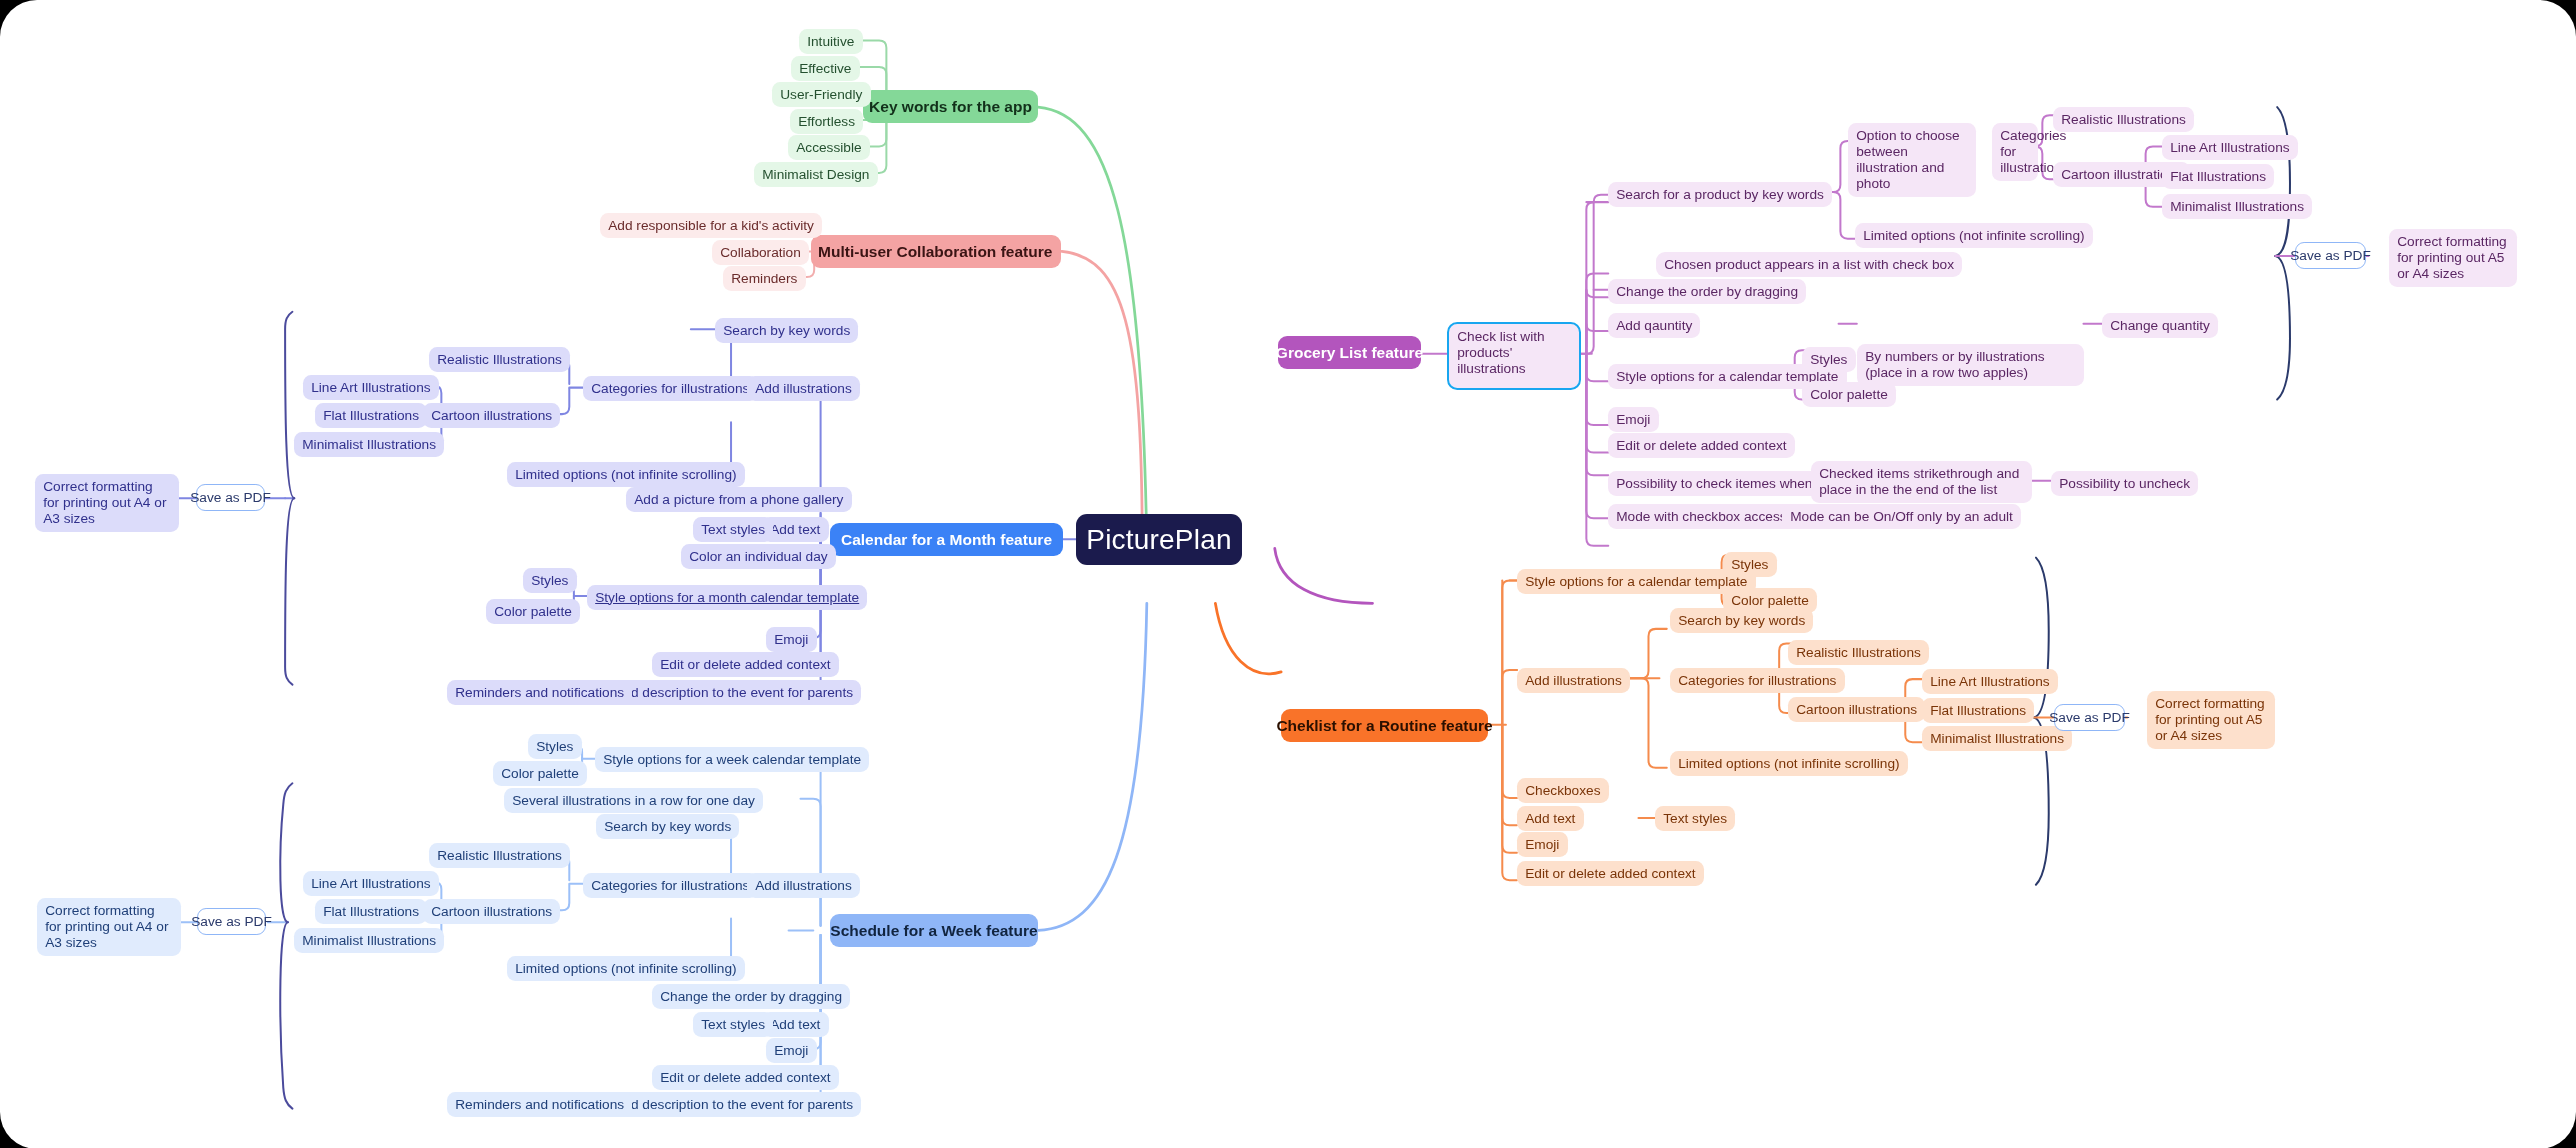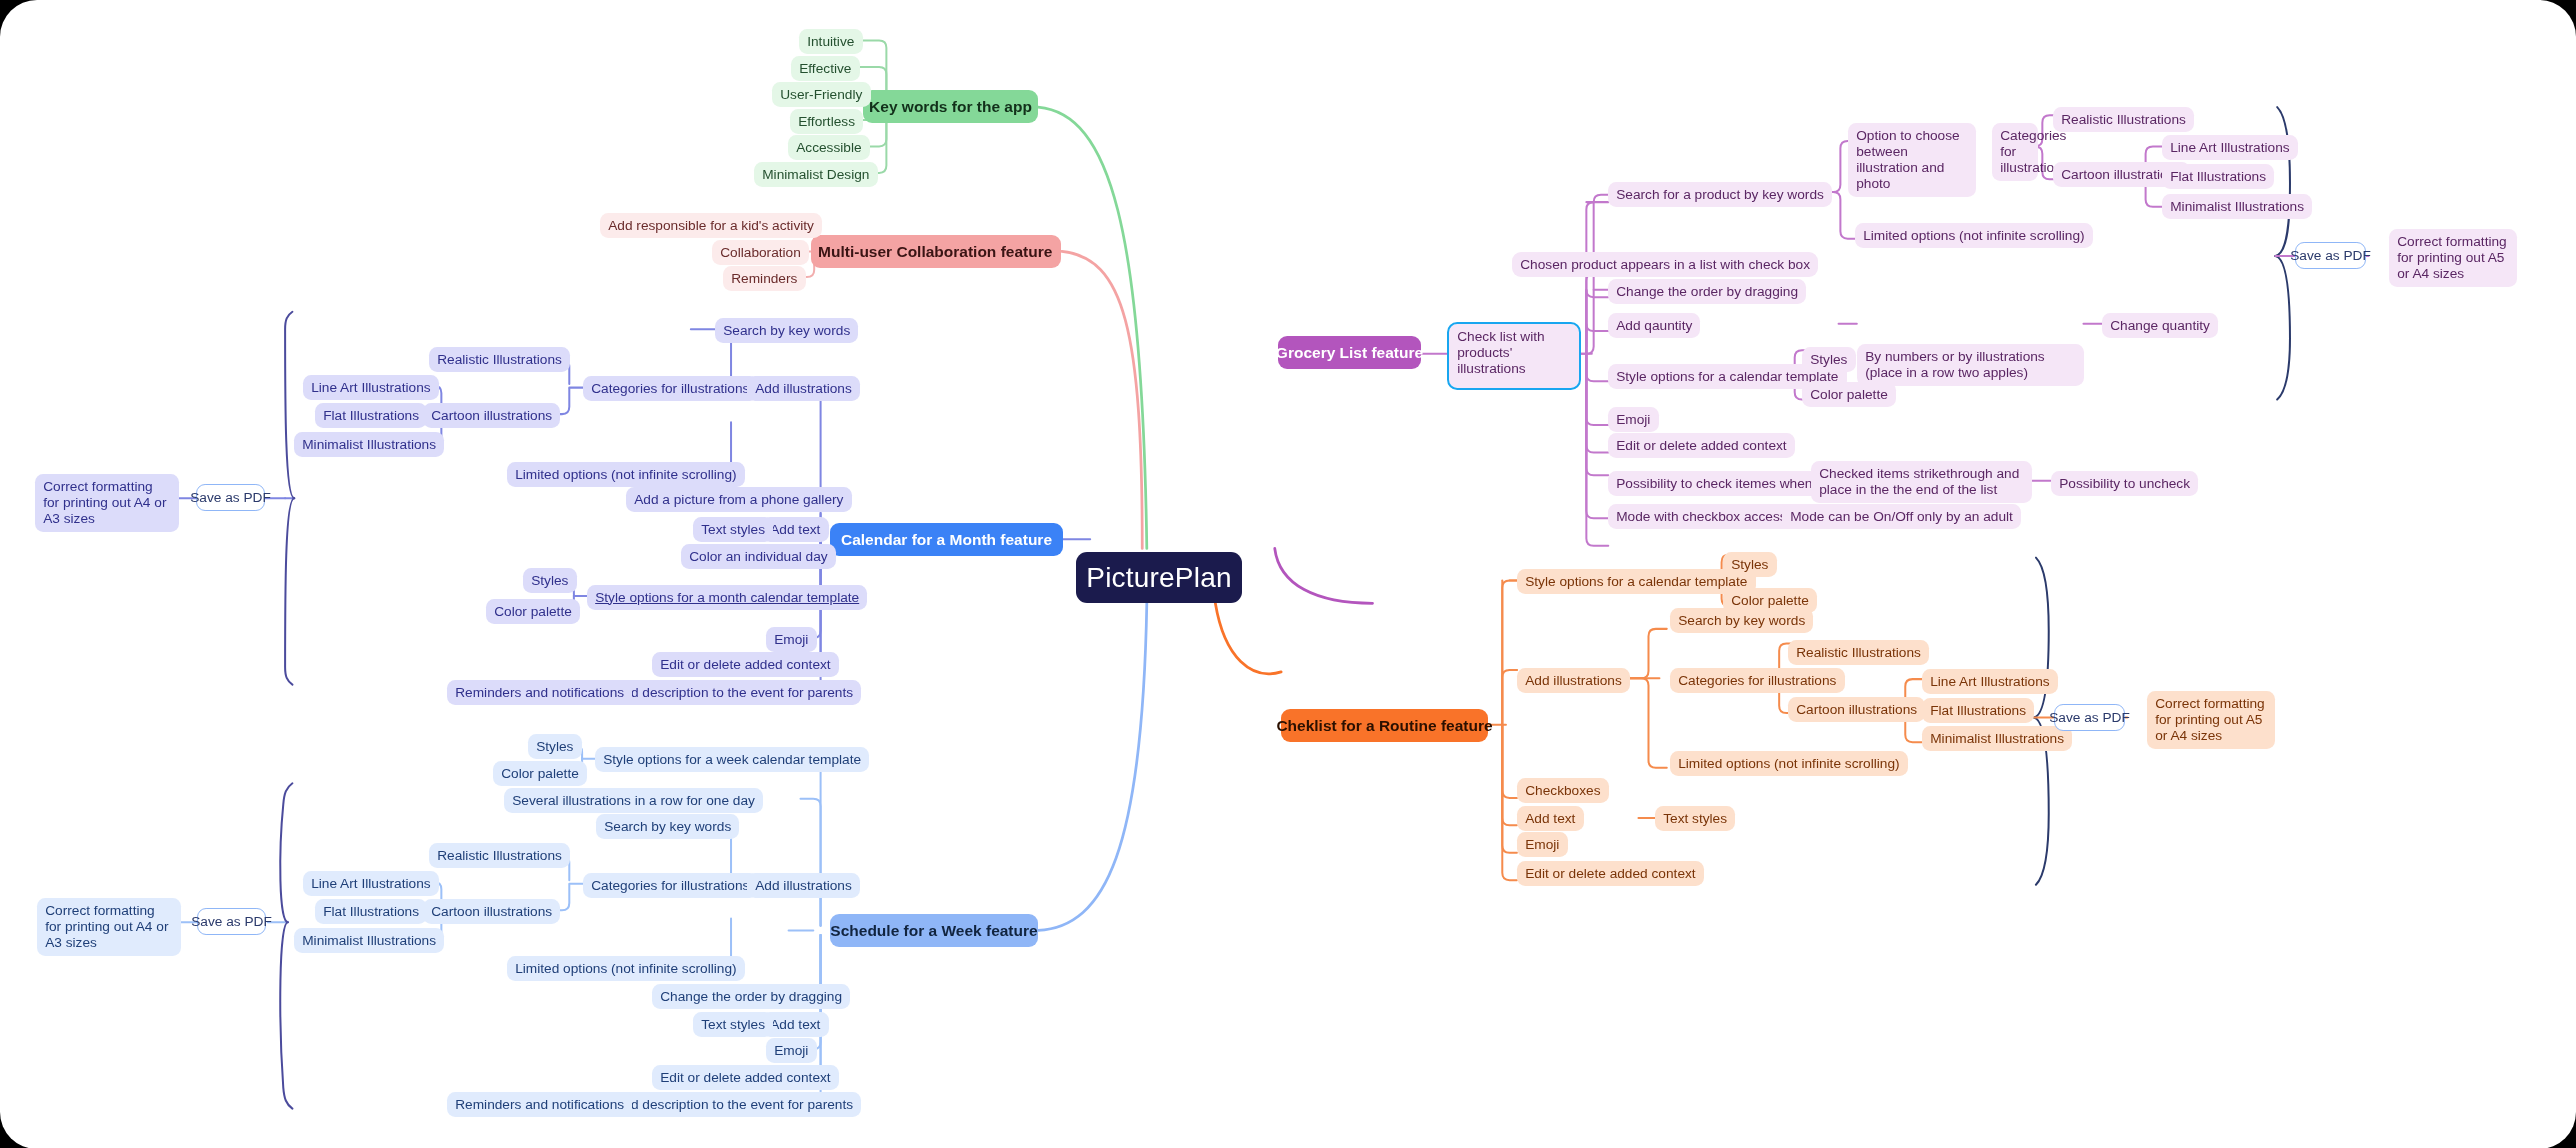--- a/index.html
+++ b/index.html
@@ -5,21 +5,21 @@
   html,body{margin:0;padding:0;background:#000;}
   body{width:2576px;height:1149px;overflow:hidden;font-family:"Liberation Sans",sans-serif;}
   #canvas{position:absolute;left:0;top:0;width:2576px;height:1149px;background:#ffffff;border-radius:37px;overflow:hidden;}
   svg#wires{position:absolute;left:0;top:0;width:2576px;height:1149px;pointer-events:none;}
   .node{position:absolute;box-sizing:border-box;border-radius:8.2px;display:flex;align-items:center;justify-content:flex-start;}
   
   .chip{padding:4.6px 8.2px;font-size:13.7px;line-height:1.18;white-space:normal;}
   .chip.one{white-space:nowrap;}
   
   #root{background:#1b1b4d;color:#fff;border-radius:11px;font-size:28px;padding:0 24px;height:51px;
-        display:flex;align-items:center;justify-content:center;letter-spacing:0.2px;margin-top:38px;}
+        display:flex;align-items:center;justify-content:center;letter-spacing:0.2px;}
   
   .head{border-radius:9.1px;font-size:15.5px;font-weight:600;padding:0 14.6px;height:33px;
         display:flex;align-items:center;justify-content:center;white-space:nowrap;}
   .head.green{background:#84d898;color:#12301a;}
   .head.red{background:#f4a3a3;color:#3a1414;}
   .head.indigo{background:#3b82f6;color:#ffffff;text-align:right;}
   .head.blueL{background:#8fb6f7;color:#11243f;}
   .head.purple{background:#b355bd;color:#ffffff;}
   .head.orange{background:#f97329;color:#2b1000;}
   
@@ -299,21 +299,21 @@
 <div class="node chip c-purple sel" style="left:1449px;top:324px;width:130px;height:64px;align-items:flex-start;">Check list with products' illustrations</div>
 <div class="node chip one c-purple" style="left:1608px;top:182px;">Search for a product by key words</div>
 <div class="node chip c-purple" style="left:1848px;top:123px;width:128px;">Option to choose between illustration and photo</div>
 <div class="node chip c-purple" style="left:1992px;top:123px;width:46px;">Categories for illustrations</div>
 <div class="node chip one c-purple" style="left:2053px;top:107px;">Realistic Illustrations</div>
 <div class="node chip one c-purple" style="left:2053px;top:162px;">Cartoon illustrations</div>
 <div class="node chip one c-purple" style="left:2162px;top:135px;">Line Art Illustrations</div>
 <div class="node chip one c-purple" style="left:2162px;top:164px;">Flat Illustrations</div>
 <div class="node chip one c-purple" style="left:2162px;top:194px;">Minimalist Illustrations</div>
 <div class="node chip one c-purple" style="left:1855px;top:223px;">Limited options (not infinite scrolling)</div>
-<div class="node chip one c-purple" style="left:1512px;top:252px;border-radius:9px;">Chosen product appears in a list with check box</div>
+<div class="node chip one c-purple" style="left:1656px;top:252px;border-radius:9px;">Chosen product appears in a list with check box</div>
 <div class="node chip one c-purple" style="left:1608px;top:279px;">Change the order by dragging</div>
 <div class="node chip one c-purple" style="left:1608px;top:313px;">Add qauntity</div>
 <div class="node chip c-purple" style="left:1857px;top:304px;width:227px;margin-top:40px;">By numbers or by illustrations (place in a row two apples)</div>
 <div class="node chip one c-purple" style="left:2102px;top:313px;">Change quantity</div>
 <div class="node chip one c-purple" style="left:1608px;top:364px;">Style options for a calendar template</div>
 <div class="node chip one c-purple" style="left:1802px;top:347px;">Styles</div>
 <div class="node chip one c-purple" style="left:1802px;top:382px;">Color palette</div>
 <div class="node chip one c-purple" style="left:1608px;top:407px;">Emoji</div>
 <div class="node chip one c-purple" style="left:1608px;top:433px;">Edit or delete added context</div>
 <div class="node chip one c-purple" style="left:1608px;top:471px;">Possibility to check itemes when found</div>

